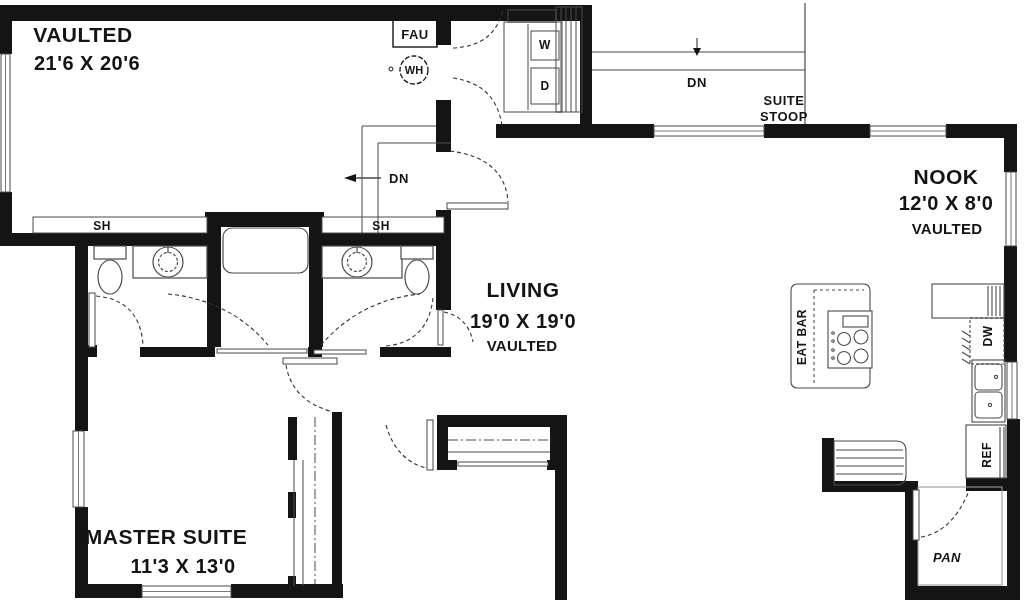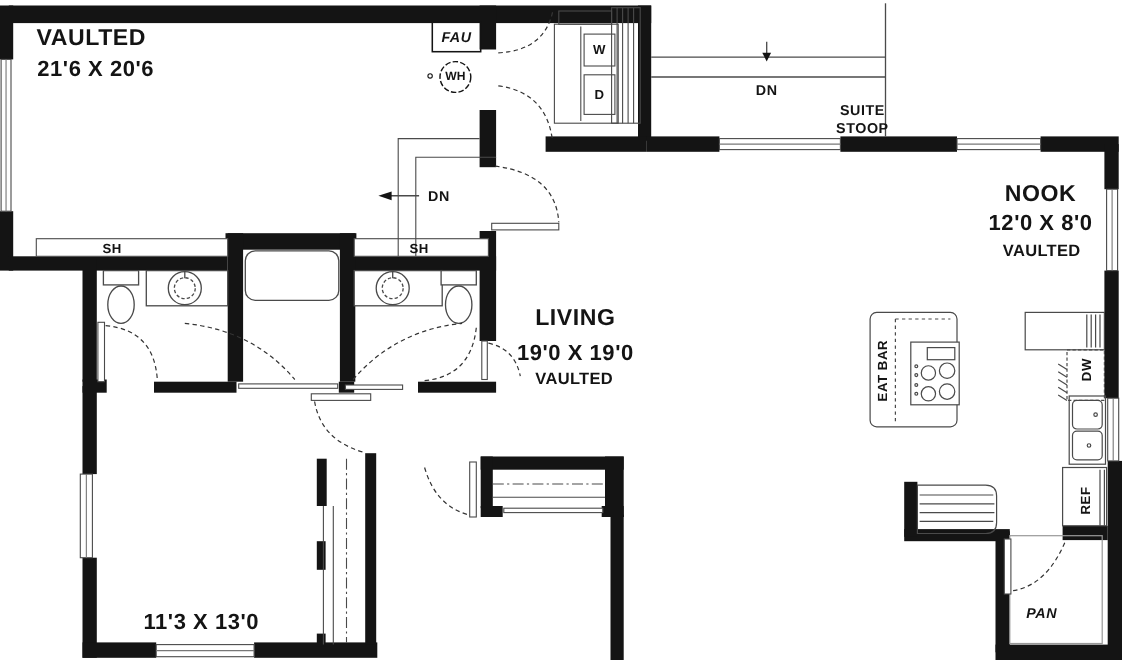--- a/index.html
+++ b/index.html
@@ -250,21 +250,21 @@
       <rect x="427" y="420" width="6" height="50"></rect>
       <rect x="438" y="310" width="5" height="35"></rect>
       <rect x="913" y="490" width="6" height="50"></rect>
     </g>
   </g>
 </svg>
 
 <div class="lbl room-name" style="left:83px;top:34px;">VAULTED</div>
 <div class="lbl room-dims" style="left:87px;top:63px;">21'6 X 20'6</div>
 
-<div class="lbl md" style="left:415px;top:34px;font-style:italic;">FAU</div>
+<div class="lbl md" style="left:415px;top:34px;">FAU</div>
 <div class="lbl xs" style="left:414px;top:70px;text-align:right;">WH</div>
 <div class="lbl md" style="left:399px;top:178px;">DN</div>
 
 <div class="lbl sm" style="left:545px;top:45px;">W</div>
 <div class="lbl sm" style="left:545px;top:86px;">D</div>
 
 <div class="lbl md" style="left:697px;top:82px;">DN</div>
 <div class="lbl md" style="left:784px;top:100px;">SUITE</div>
 <div class="lbl md" style="left:784px;top:116px;">STOOP</div>
 
@@ -274,18 +274,19 @@
 
 <div class="lbl room-name" style="left:523px;top:289px;">LIVING</div>
 <div class="lbl room-dims" style="left:523px;top:321px;">19'0 X 19'0</div>
 <div class="lbl room-note" style="left:522px;top:345px;">VAULTED</div>
 
 <div class="lbl sm rot" style="left:802px;top:337px;">EAT BAR</div>
 <div class="lbl sm rot" style="left:988px;top:336px;">DW</div>
 <div class="lbl sm rot" style="left:987px;top:455px;">REF</div>
 <div class="lbl md" style="left:947px;top:557px;font-style:italic;">PAN</div>
 
+<div class="lbl room-name" style="left:166px;top:536px;">MASTER SUITE</div>
 <div class="lbl room-dims" style="left:166px;top:566px;margin-left:17px;">11'3 X 13'0</div>
 
 <div class="lbl sm" style="left:102px;top:226px;">SH</div>
 <div class="lbl sm" style="left:381px;top:226px;">SH</div>
 
 </div>
 
 </body></html>

